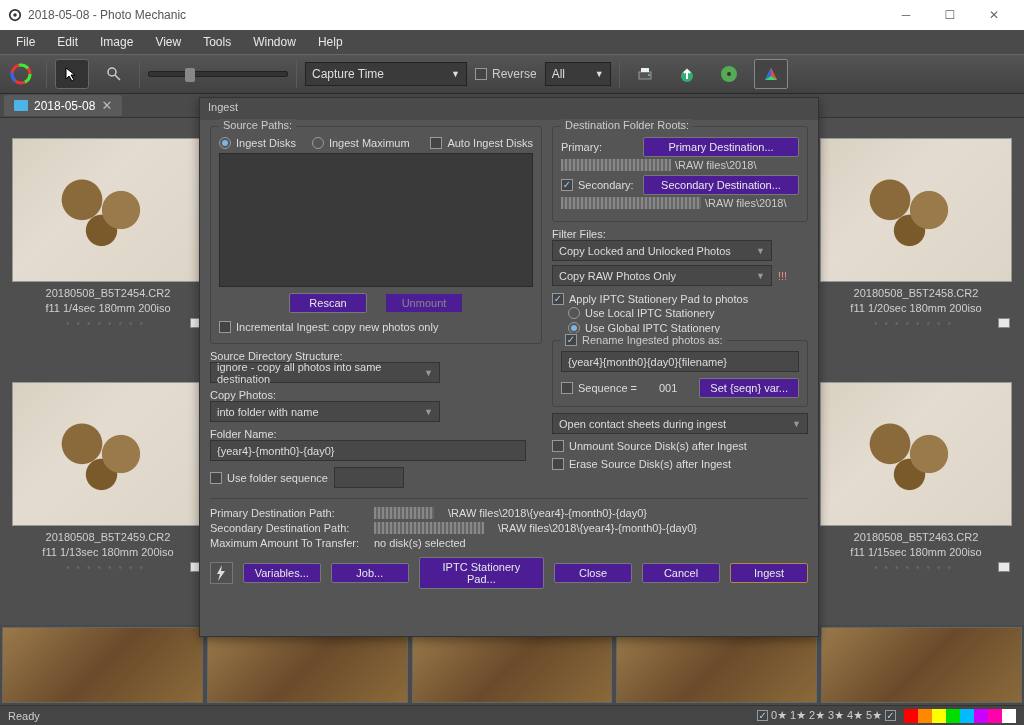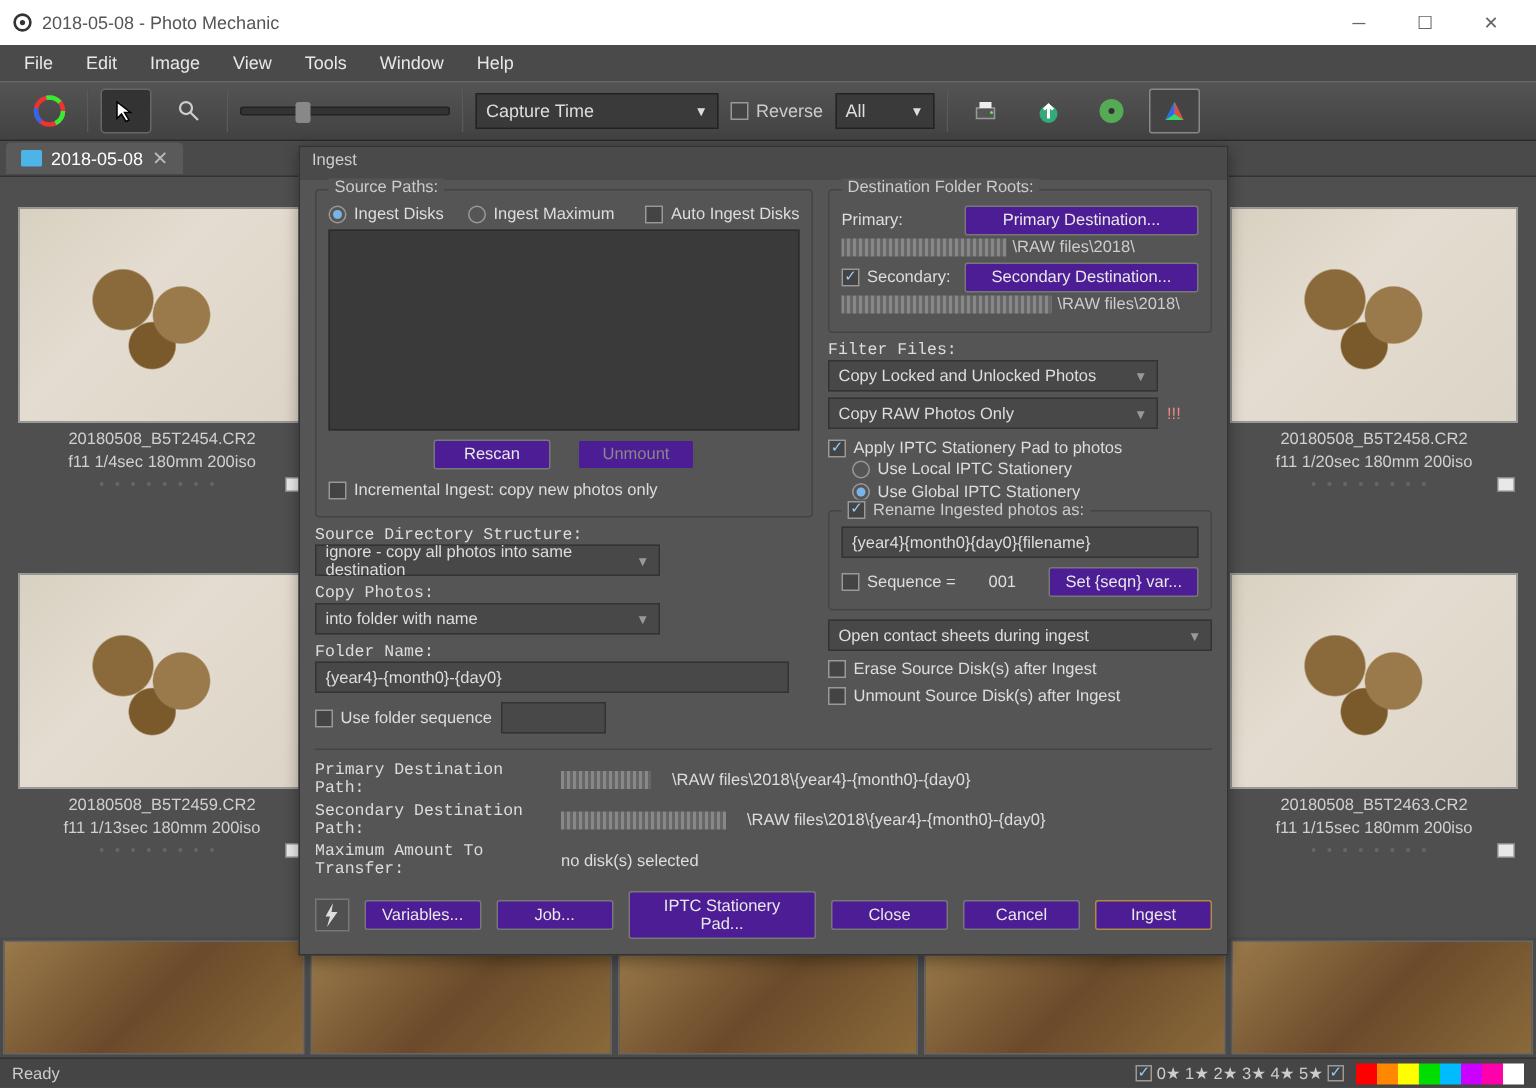--- a/index.html
+++ b/index.html
@@ -9,21 +9,21 @@
 .titlebar { height: 30px; background: #fff; color: #555; display: flex; align-items: center; padding: 0 8px; font-size: 12px; }
 .titlebar .gear { width: 14px; height: 14px; margin-right: 6px; }
 .titlebar .spacer { flex: 1; }
 .titlebar .winbtn { width: 44px; height: 30px; display: flex; align-items: center; justify-content: center; color: #666; }
 
 
 .menubar { height: 24px; background: #4a4a4a; display: flex; align-items: center; padding: 0 6px; gap: 2px; }
 .menubar .mi { padding: 3px 10px; color: #e8e8e8; }
 
 
-.toolbar { height: 40px; background: linear-gradient(#545454,#424242); border-top: 1px solid #666; border-bottom: 1px solid #2a2a2a; display: flex; align-items: center; padding: 0 16px; gap: 8px; }
+.toolbar { height: 40px; background: linear-gradient(#545454,#424242); border-top: 1px solid #666; border-bottom: 1px solid #2a2a2a; display: flex; align-items: center; padding: 0 4px; gap: 8px; }
 .toolbar .tbtn { width: 34px; height: 30px; border: 1px solid transparent; border-radius: 3px; display: flex; align-items: center; justify-content: center; }
 .toolbar .tbtn.active { background: #333; border-color: #666; }
 .toolbar .divider { width: 1px; height: 28px; background: #333; border-right: 1px solid #5a5a5a; }
 .toolbar .slider { width: 140px; height: 6px; background: #333; border: 1px solid #222; border-radius: 2px; position: relative; }
 .toolbar .slider .thumb { position: absolute; left: 36px; top: -4px; width: 10px; height: 14px; background: #888; border-radius: 2px; }
 .toolbar select, .dropdown { background: #3a3a3a; border: 1px solid #222; color: #ddd; font-size: 12px; padding: 3px 6px; height: 24px; }
 .toolbar .cap { width: 162px; }
 .toolbar .iconbtn { width: 34px; height: 30px; display: flex; align-items: center; justify-content: center; }
 .toolbar .iconbtn.last { border: 1px solid #888; border-radius: 2px; background: #444; }
 
@@ -57,21 +57,21 @@
 .radio.on::after { content:''; width: 6px; height: 6px; background: #7ab4e4; border-radius: 50%; }
 .chkbox { width: 12px; height: 12px; border: 1px solid #999; background: #444; display: inline-flex; align-items: center; justify-content: center; flex-shrink: 0; }
 .chkbox.on::after { content:'✓'; color: #9cf; font-size: 10px; line-height: 1; }
 .inlinechk { display: inline-flex; align-items: center; gap: 5px; }
 .listbox { width: 100%; height: 134px; background: #3a3a3a; border: 1px solid #2a2a2a; margin-top: 4px; }
 .btnrow { display: flex; gap: 18px; justify-content: center; margin-top: 6px; }
 .btn { min-width: 78px; padding: 3px 10px; background: #4c1d95; border: 1px solid #777; color: #e8e8e8; font-size: 11px; text-align: center; border-radius: 2px; }
 .btn.disabled { color: #888; border-color: #555; }
 .btn.primary { border-color: #b08c3a; }
 .txt { width: 100%; background: #484848; border: 1px solid #333; color: #ddd; padding: 3px 6px; font-size: 11px; height: 21px; }
-.lbl { color: #ddd; font-size: 11px; font-family: Liberation Mono, monospace; }
+.lbl { color: #ddd; font-size: 11px; }
 .row { display: flex; align-items: center; gap: 6px; }
 .destrow { display: flex; align-items: center; gap: 10px; margin-top: 4px; }
 .destrow .dlbl { width: 72px; }
 .destrow .btn { flex: 1; }
 .pathline { margin: 2px 0 4px 0; color: #ccc; display: flex; align-items: center; gap: 4px; }
 .blur { display: inline-block; width: 110px; height: 12px; background: repeating-linear-gradient(90deg,#888,#888 2px,#666 2px,#666 4px); filter: blur(0.5px); vertical-align: middle; }
 .selectfull { width: 100%; background: #484848; border: 1px solid #333; color: #ddd; padding: 3px 6px; font-size: 11px; height: 21px; display: flex; align-items: center; justify-content: space-between; }
 .selectfull .caret { font-size: 9px; color: #999; }
 .dfooter { border-top: 1px solid #444; margin: 0 10px; padding-top: 8px; }
 .dbuttons { display: flex; gap: 10px; justify-content: flex-start; align-items: center; margin: 8px 10px 0 10px; }
@@ -345,25 +345,25 @@
           <div class="btn">Set {seqn} var...</div>
         </div>
       </div>
 
       <div class="selectfull">
           <span>Open contact sheets during ingest</span>
           <span class="caret">▼</span>
         </div>
       <div class="inlinechk">
           <span class="chkbox"></span>
-          <span>Erase Source Disk(s) after Ingest</span>
+          <span>Unmount Source Disk(s) after Ingest</span>
         </div>
       <div class="inlinechk">
           <span class="chkbox"></span>
-          <span>Unmount Source Disk(s) after Ingest</span>
+          <span>Erase Source Disk(s) after Ingest</span>
         </div>
     </div>
   </div>
 
   <div class="dfooter">
     <div class="row" style="gap:14px;">
         <span class="lbl" style="width:150px;">Primary Destination Path:</span>
         <span class="blur" style="width:60px;"></span>
         <span>\RAW files\2018\{year4}-{month0}-{day0}</span>
       </div>

